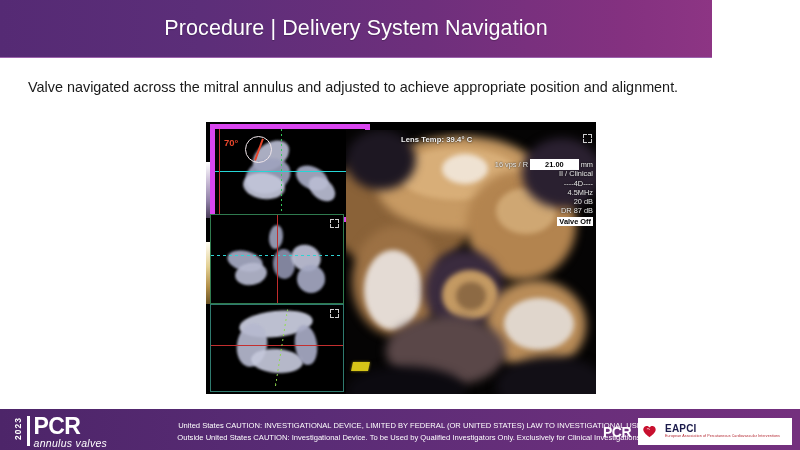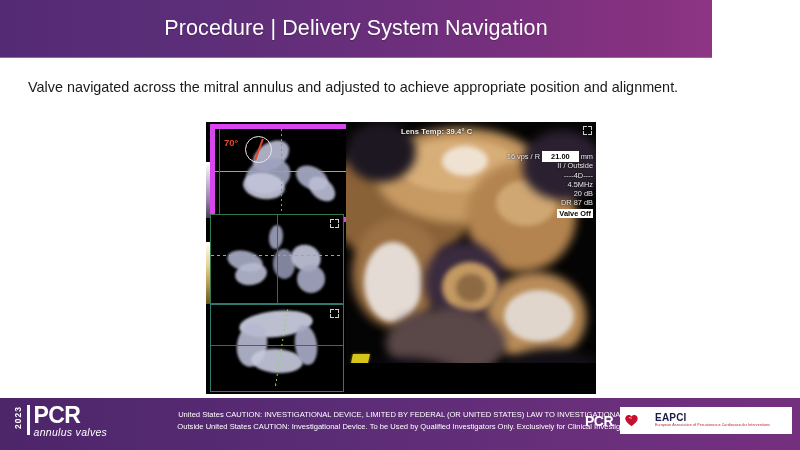--- a/index.html
+++ b/index.html
@@ -25,21 +25,21 @@
     position:absolute;left:28px;top:78px;width:745px;
     font-size:14.4px;color:#1a1a1a;line-height:18px;
   }
 
   
   .echo{
     position:absolute;left:206px;top:122px;width:390px;height:272px;
     background:#000;overflow:hidden;
   }
   .echo-left{position:absolute;left:0;top:0;width:140px;height:272px;background:#000;}
-  .echo-right{position:absolute;left:140px;top:0;width:250px;height:241px;background:#0f172a;overflow:hidden;}
+  .echo-right{position:absolute;left:140px;top:8px;width:250px;height:272px;background:#0f172a;overflow:hidden;}
 
   
   .pane{position:absolute;left:4px;width:132px;overflow:hidden;background:#000;}
   .pane.p1{top:2px;height:88px;border:5px solid #d946ef;padding-left:18px;}
   .pane.p2{top:92px;height:88px;border:1px solid #2f7a4e;}
   .pane.p3{top:182px;height:86px;border:1px solid #2f7a6e;}
 
   .tissue{position:absolute;border-radius:50%;filter:blur(1.1px);opacity:.92;}
 
   
@@ -89,55 +89,55 @@
   .lens-temp{
     position:absolute;left:55px;top:5px;color:#f2f2f2;font-size:7.6px;font-weight:700;
     letter-spacing:.1px;text-shadow:0 0 2px #000;
   }
   .params{
     position:absolute;right:3px;top:30px;text-align:right;
     color:#e8e8e8;font-size:7.4px;line-height:9.3px;text-shadow:0 0 2px #000;
   }
   .params .row{white-space:nowrap;}
   .hl{
-    background:#ffffff;color:#000000;padding:0 8px;font-weight:700;text-shadow:none;
+    background:#ffffff;color:#000000;padding:0 14px;font-weight:700;text-shadow:none;
     border:1px solid #ffffff;
   }
   .lead-off{
     display:inline-block;background:#ffffff;color:#000;padding:0 2px;font-weight:700;
     text-shadow:none;margin-top:1px;
   }
   .yellow-marker{
     position:absolute;left:6px;top:232px;width:17px;height:9px;background:#d6c418;
     transform:skewX(-12deg);box-shadow:0 0 3px rgba(214,196,24,.6);
   }
 
   
   .footer{
-    position:absolute;left:0;bottom:0;width:800px;height:52px;
+    position:absolute;left:0;bottom:0;width:800px;height:41px;
     background:linear-gradient(90deg,#4d2569 0%,#5a2c76 40%,#6a2f7b 75%,#74307e 100%);
   }
   .logo-pcr{position:absolute;left:14px;top:7px;display:flex;align-items:flex-start;height:32px;}
   .logo-year{
     writing-mode:vertical-rl;transform:rotate(180deg);color:#ffffff;font-size:8.5px;
     font-weight:700;letter-spacing:1px;line-height:9px;margin-top:1px;
   }
   .logo-div{width:2.5px;height:30px;background:#ffffff;margin:0 4px;}
   .logo-txt{display:flex;flex-direction:column;}
   .logo-main{color:#ffffff;font-size:23px;font-weight:700;line-height:21px;letter-spacing:-.6px;}
   .logo-sub{color:#ffffff;font-size:10.5px;font-style:italic;line-height:12px;letter-spacing:.3px;}
 
   .caution{
     position:absolute;left:150px;top:11px;width:520px;text-align:center;
     color:#ffffff;font-size:7.6px;line-height:11.5px;
   }
   .brand-right{position:absolute;right:8px;top:9px;display:flex;align-items:center;gap:7px;}
   .pcr-small{color:#ffffff;font-size:14px;font-weight:700;letter-spacing:-.5px;}
   .eapci{
-    background:#ffffff;display:flex;align-items:center;gap:16px;padding:3px 22px 3px 4px;height:21px;
+    background:#ffffff;display:flex;align-items:center;gap:8px;padding:3px 12px 3px 4px;height:21px;
   }
   .heart{width:15px;height:15px;position:relative;}
   .heart svg{display:block;}
   .eapci-txt{display:flex;flex-direction:column;line-height:1;}
   .eapci-name{color:#1b1b4b;font-size:10px;font-weight:700;letter-spacing:.2px;}
   .eapci-sub{color:#b01e28;font-size:3.6px;margin-top:1.5px;letter-spacing:.1px;}
 </style>
 </head>
 <body>
 
@@ -239,21 +239,21 @@
         <i></i>
         <i></i>
     </div>
 
     <div class="params">
       <div class="row">
         <span>16 vps / R</span>
         <span class="hl">21.00</span>
         <span>mm</span>
       </div>
-      <div class="row">II / Outside</div>
+      <div class="row">II / Clinical</div>
       <div class="row">----4D----</div>
       <div class="row">4.5MHz</div>
       <div class="row">20 dB</div>
       <div class="row">DR  87 dB</div>
       <div class="row"><span class="lead-off">Valve Off</span></div>
     </div>
   </div>
 </div>
 
 <div class="footer">

